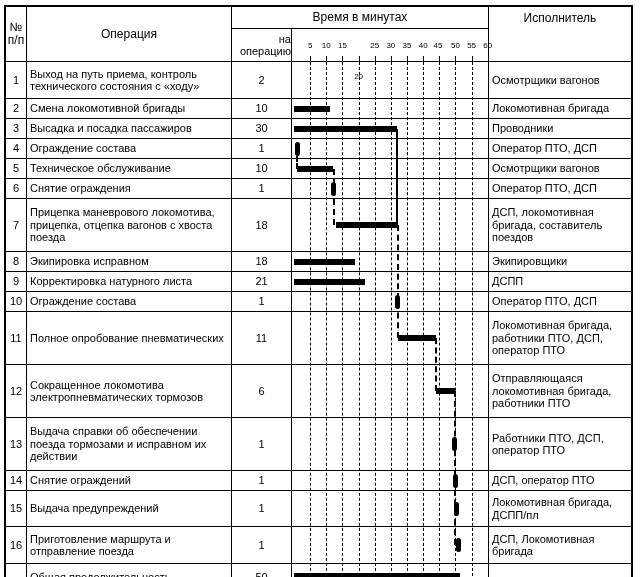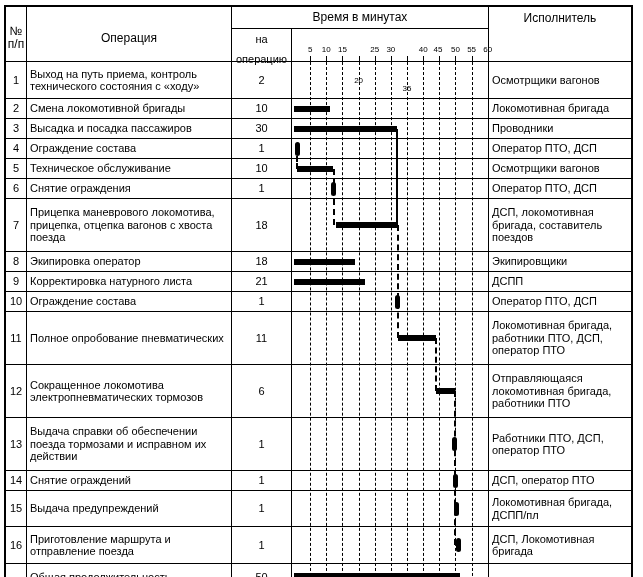--- a/index.html
+++ b/index.html
@@ -20,21 +20,21 @@
   .hrow{border-bottom:1px solid #000;height:54px;}
   .hcell{border-right:1px solid #000;box-sizing:border-box;display:flex;align-items:center;
     justify-content:center;font-size:12px;line-height:13px;text-align:center;}
   .hcell:last-child{border-right:none;}
   .h-exec{align-items:flex-start;padding-top:5px;}
   .h-time{flex-direction:column;align-items:stretch;padding:0;}
   .h-time-top{height:21px;border-bottom:1px solid #000;display:flex;align-items:center;
     justify-content:center;flex:none;}
   .h-time-bot{flex:1;display:grid;grid-template-columns:60px 197px;}
   .h-onop{border-right:1px solid #000;display:flex;align-items:center;justify-content:center;
-    text-align:center;font-size:11px;line-height:20px;}
+    text-align:right;font-size:11px;line-height:12px;}
   .h-ticks{position:relative;}
   .tick-label{position:absolute;top:50%;transform:translate(-50%,-50%);font-size:8px;}
   
   .gantt-overlay{position:absolute;left:0;top:0;right:0;bottom:0;pointer-events:none;}
   .gridline{position:absolute;width:0;border-left:1px dashed #000;}
   .axis-tick{position:absolute;width:0;height:5px;border-left:1px solid #000;}
   .gbar{position:absolute;height:6px;background:#000;}
   .gbar-total{position:absolute;height:9px;background:#000;}
   .gmarker{position:absolute;width:5px;height:14px;background:#000;border-radius:3px;}
   .gconn{position:absolute;width:0;}
@@ -59,21 +59,21 @@
         <div class="h-time-top">Время в минутах</div>
         <div class="h-time-bot">
           <div class="h-onop">на операцию</div>
           <div class="h-ticks">
               <div class="tick-label" style="left: 18.1475px;">5</div>
               <div class="tick-label" style="left: 34.2951px;">10</div>
               <div class="tick-label" style="left: 50.4426px;">15</div>
               <div class="tick-label" style="left: 66.5902px; margin-top: 31px;">20</div>
               <div class="tick-label" style="left: 82.7377px;">25</div>
               <div class="tick-label" style="left: 98.8852px;">30</div>
-              <div class="tick-label" style="left: 115.033px; margin-top: 39px;">35</div>
+              <div class="tick-label" style="left: 115.033px;">35</div>
               <div class="tick-label" style="left: 131.18px;">40</div>
               <div class="tick-label" style="left: 146px;">45</div>
               <div class="tick-label" style="left: 163.475px;">50</div>
               <div class="tick-label" style="left: 179.623px;">55</div>
               <div class="tick-label" style="left: 195.77px; text-align: center;">60</div>
             </div>
         </div>
       </div>
       <div class="hcell h-exec">Исполнитель</div>
     </div>
@@ -122,21 +122,21 @@
     </div>
     <div class="row" style="height:52px">
       <div class="cell c-num">7</div>
       <div class="cell c-op">Прицепка маневрового локомотива, прицепка, отцепка вагонов с хвоста поезда</div>
       <div class="cell c-dur">18</div>
       <div class="cell c-gantt gantt-cell"></div>
       <div class="cell c-exec">ДСП, локомотивная бригада, составитель поездов</div>
     </div>
     <div class="row" style="height:19px">
       <div class="cell c-num">8</div>
-      <div class="cell c-op">Экипировка оператор</div>
+      <div class="cell c-op">Экипировка исправном</div>
       <div class="cell c-dur">18</div>
       <div class="cell c-gantt gantt-cell"></div>
       <div class="cell c-exec">Экипировщики</div>
     </div>
     <div class="row" style="height:19px">
       <div class="cell c-num">9</div>
       <div class="cell c-op">Корректировка натурного листа</div>
       <div class="cell c-dur">21</div>
       <div class="cell c-gantt gantt-cell"></div>
       <div class="cell c-exec">ДСПП</div>

